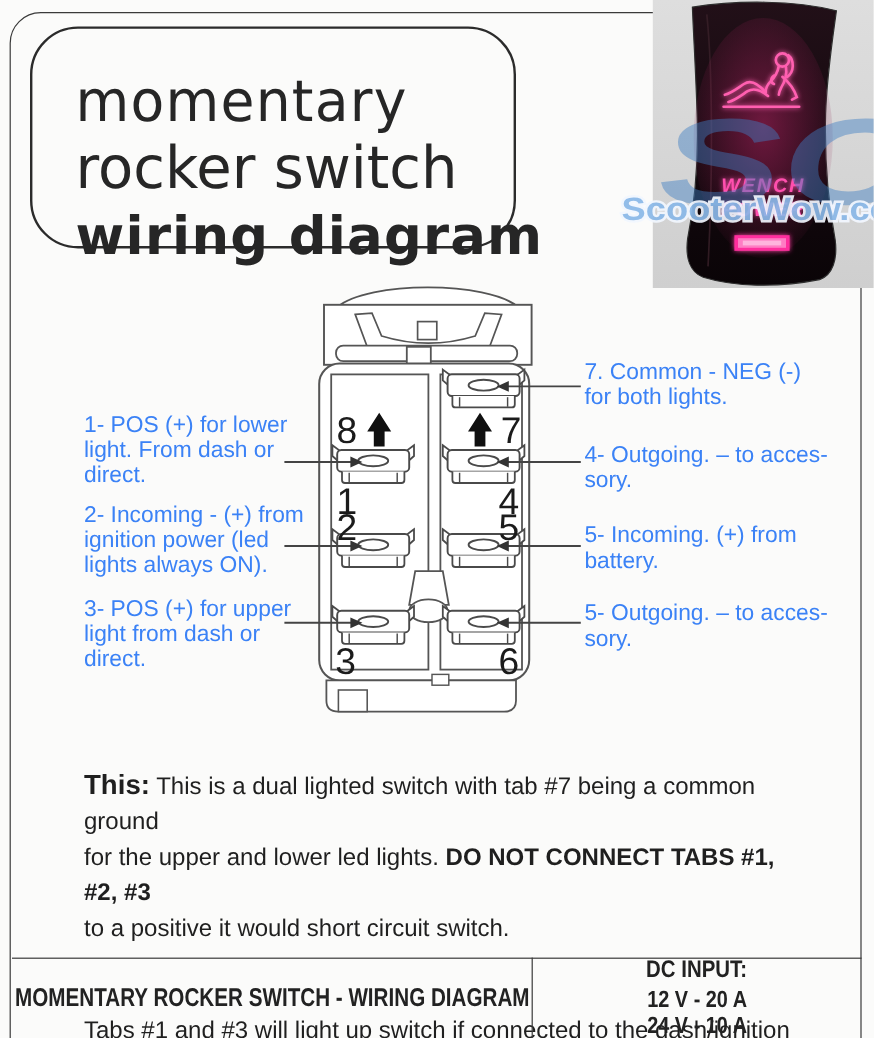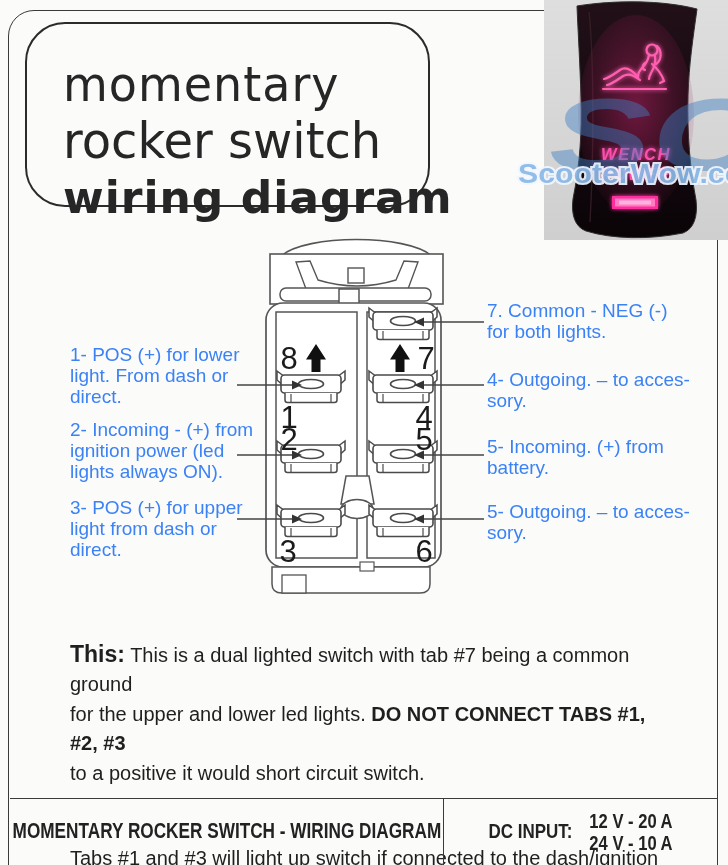--- a/index.html
+++ b/index.html
@@ -33,21 +33,21 @@
   .notes{left:70px;top:610px;width:600px;font-size:20px;line-height:29.5px;color:#1f1f1f;white-space:pre-line;}
   .notes b{font-weight:bold;}
   .notes .notes-label{font-size:23px;font-weight:bold;}
   .notes-p2{margin-top:26px;}
 
   
   .footer-topline{left:10px;top:798px;width:708px;height:0;border-top:1.7px solid #3a3a3a;}
   .footer-divider{left:443px;top:798px;width:0;height:67px;border-left:1.7px solid #3a3a3a;}
   .footer-left{left:10px;top:798px;width:433px;height:67px;display:flex;align-items:center;justify-content:center;}
   .footer-left span{font-size:21.5px;font-weight:bold;color:#222;white-space:nowrap;transform:scaleX(0.8);}
-  .footer-right{left:443px;top:798px;width:275px;height:67px;display:flex;align-items:center;justify-content:center;gap:2px;}
+  .footer-right{left:443px;top:798px;width:275px;height:67px;display:flex;align-items:center;justify-content:center;gap:2px;flex-direction:column;}
   .dc-label{font-size:20px;font-weight:bold;color:#222;transform:scaleX(0.85);white-space:nowrap;}
   .dc-values{font-size:19.5px;font-weight:bold;color:#222;line-height:22px;transform:scaleX(0.85);white-space:nowrap;}
 
   .copyright{
     left:170px;top:867px;width:345px;text-align:center;
     font-size:24.5px;font-weight:bold;color:#4d7c0f;letter-spacing:0.5px;white-space:nowrap;
     text-shadow:-1.5px -1.5px 0 #b5b5b5,1.5px -1.5px 0 #b5b5b5,-1.5px 1.5px 0 #9a9a9a,1.5px 1.5px 0 #8f8f8f,0 0 4px #999;
   }
 
   .photo{left:496px;top:0px;width:232px;height:240px;padding-left:48px;}

